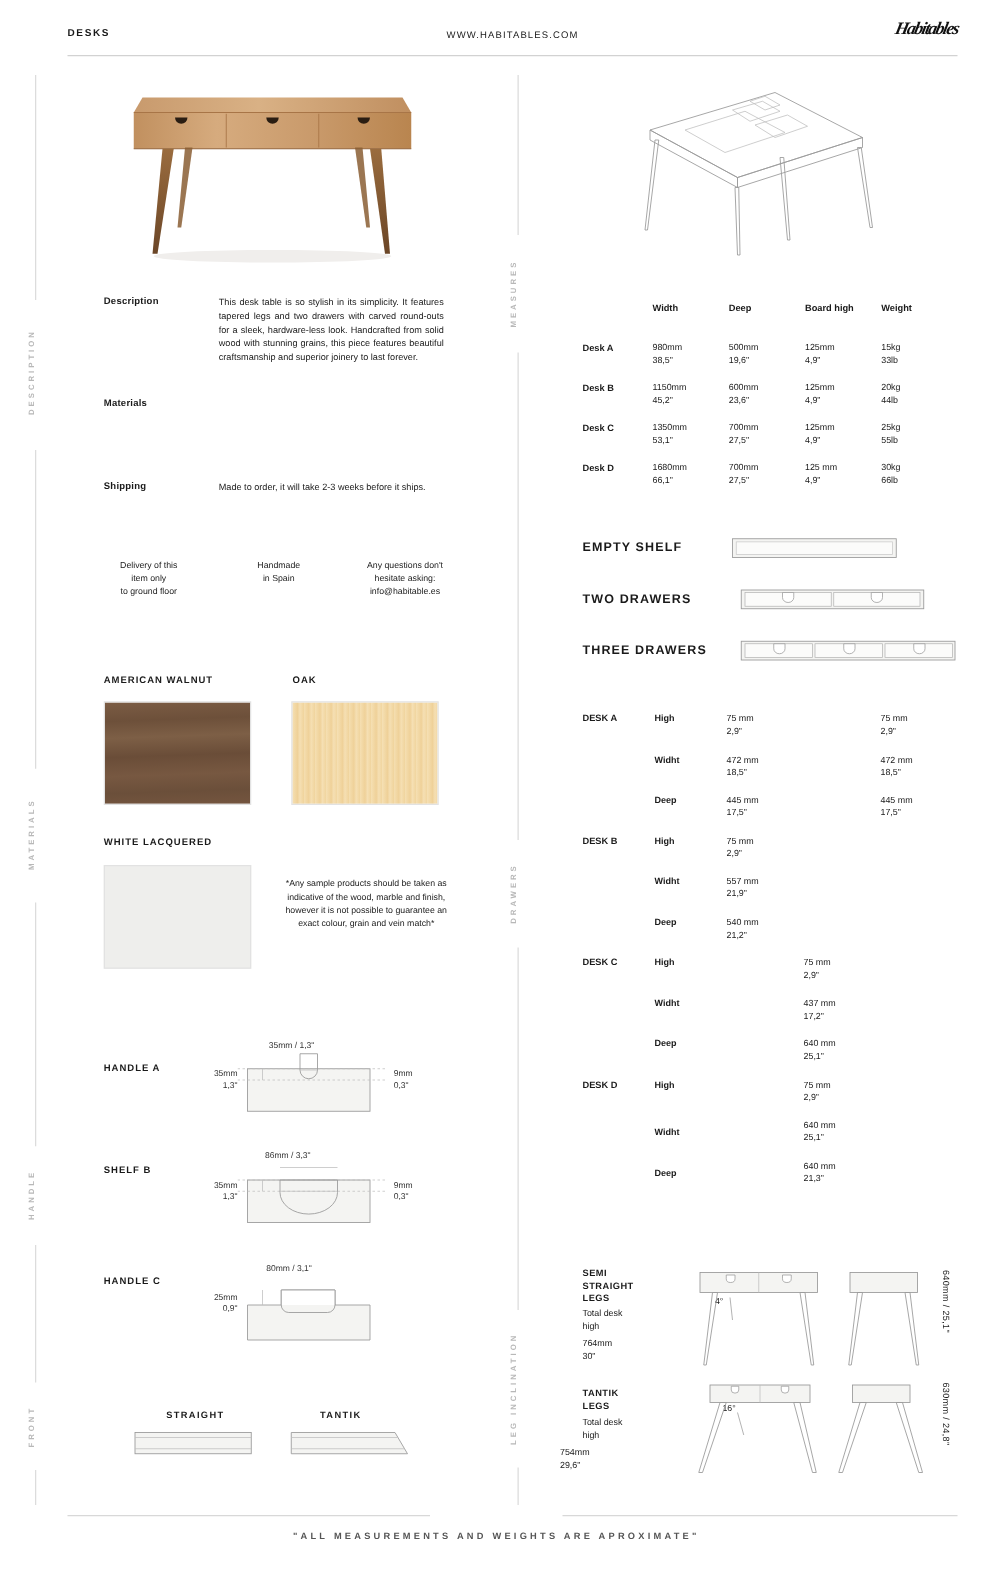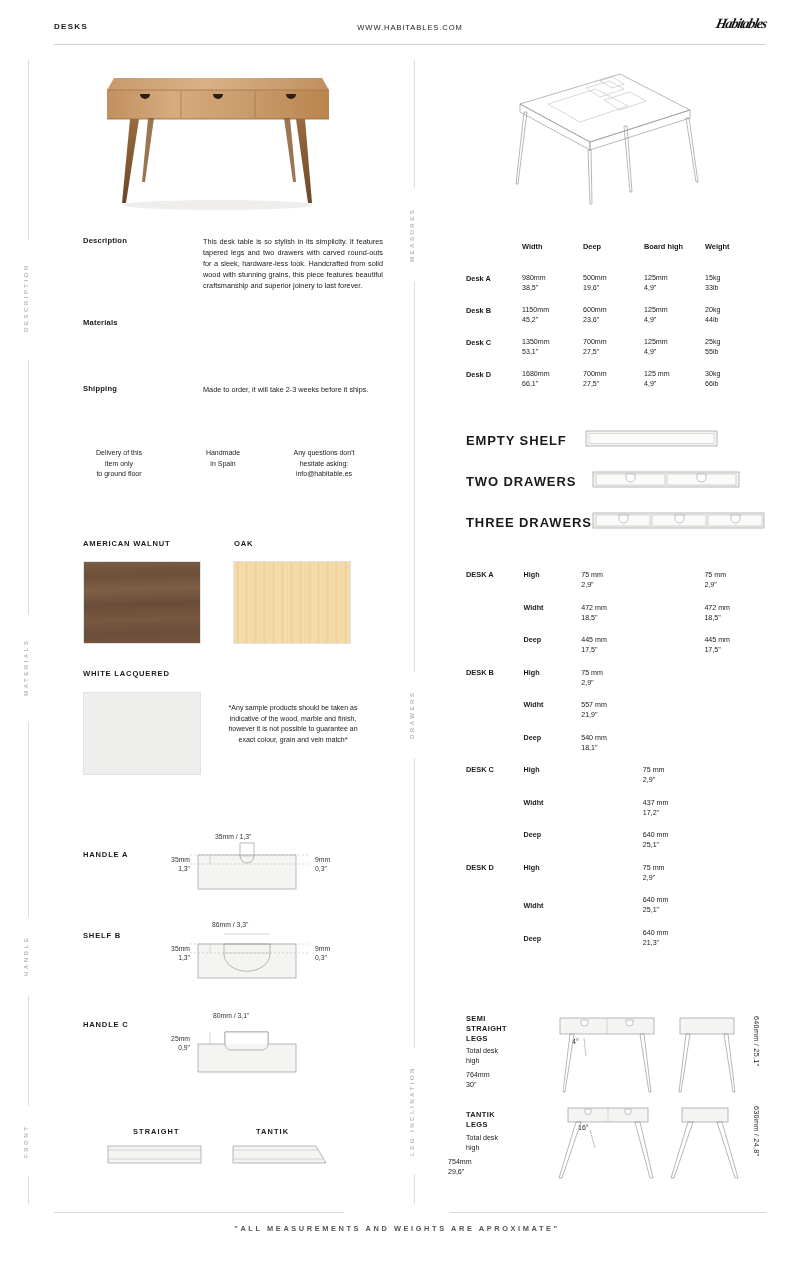--- a/index.html
+++ b/index.html
@@ -39,21 +39,21 @@
   
   .hero { position: absolute; left: 88px; top: 60px; width: 260px; height: 155px; }
   .hero svg { display: block; }
 
   
   .iso { position: absolute; left: 500px; top: 62px; width: 210px; height: 150px; }
 
   
   .spec { position: absolute; display: flex; }
   .spec-label { width: 92px; font-size: 7.6px; font-weight: 700; letter-spacing: 0.2px; }
-  .spec-body { width: 180px; font-size: 7.3px; line-height: 1.52; text-align: justify; margin-left: 28px; }
+  .spec-body { width: 180px; font-size: 7.3px; line-height: 1.52; text-align: justify; }
 
   
   .notes { position: absolute; left: 60px; top: 448px; width: 320px; display: flex; }
   .note { font-size: 7px; line-height: 1.5; text-align: center; }
 
   
   .mat-title { position: absolute; font-size: 7.6px; font-weight: 700; letter-spacing: 0.8px; }
   .swatch { position: absolute; border: 1px solid #e2e2e2; }
   .disclaimer { position: absolute; font-size: 7px; line-height: 1.5; text-align: center; width: 130px; }
 
@@ -67,21 +67,21 @@
 
   
   .mtable { position: absolute; left: 466px; top: 242px; width: 300px; }
   .mtable .row { display: flex; }
   .mtable .c0 { width: 56px; font-size: 7.4px; font-weight: 700; padding-top: 1px; }
   .mtable .c  { width: 61px; font-size: 7.1px; line-height: 1.42; }
   .mtable .hd { font-size: 7.4px; font-weight: 700; }
   .mtable .rowgap { height: 20px; }
 
   
-  .cfg-name { position: absolute; font-size: 13px; font-weight: 700; letter-spacing: 0.9px; }
+  .cfg-name { position: absolute; font-size: 10px; font-weight: 700; letter-spacing: 0.9px; }
 
   
   .dtable { position: absolute; left: 466px; top: 570px; width: 300px; }
   .dt-row { display: flex; height: 32.5px; }
   .dt-desk { width: 58px; font-size: 7.4px; font-weight: 700; }
   .dt-attr { width: 58px; font-size: 7.2px; font-weight: 700; }
   .dt-val  { width: 62px; font-size: 7.1px; line-height: 1.42; }
   .dt-head { display: flex; height: 34px; }
   .dt-head .h { font-size: 7.3px; font-weight: 700; line-height: 1.35; }
 
@@ -401,21 +401,21 @@
       <div class="dt-attr">Widht</div>
       <div class="dt-val" style="white-space:pre-line">557 mm
 21,9"</div>
       <div class="dt-val" style="white-space:pre-line"></div>
       <div class="dt-val" style="white-space:pre-line"></div>
     </div>
     <div class="dt-row">
       <div class="dt-desk"></div>
       <div class="dt-attr">Deep</div>
       <div class="dt-val" style="white-space:pre-line">540 mm
-18,1"</div>
+21,2"</div>
       <div class="dt-val" style="white-space:pre-line"></div>
       <div class="dt-val" style="white-space:pre-line"></div>
     </div>
 
     <div class="dt-row">
       <div class="dt-desk">DESK C</div>
       <div class="dt-attr">High</div>
       <div class="dt-val" style="white-space:pre-line"></div>
       <div class="dt-val" style="white-space:pre-line">75 mm
 2,9"</div>

